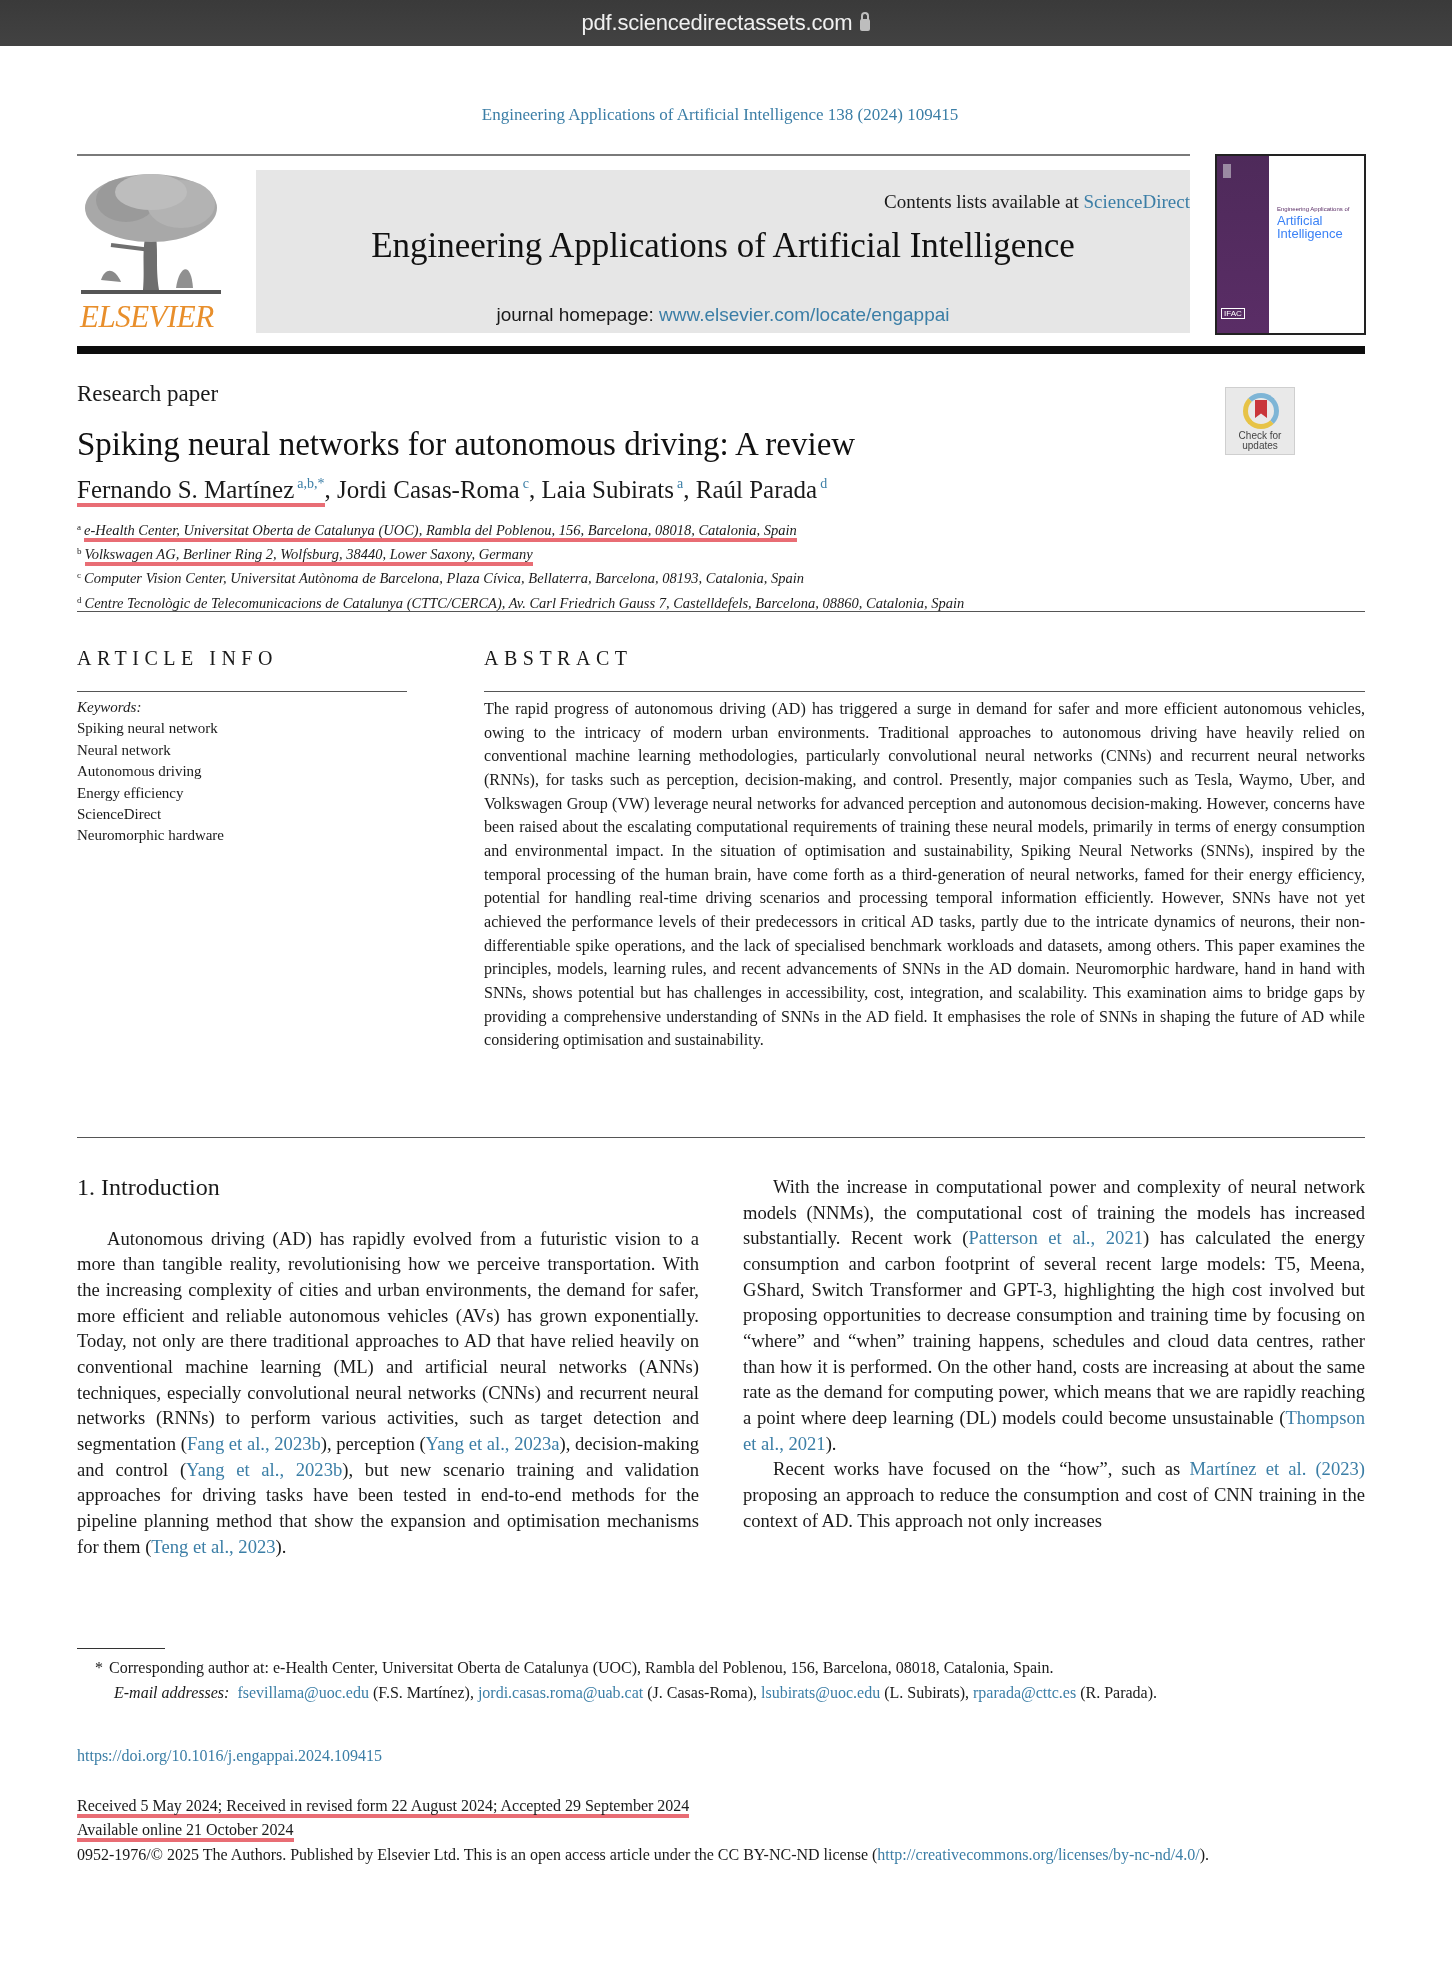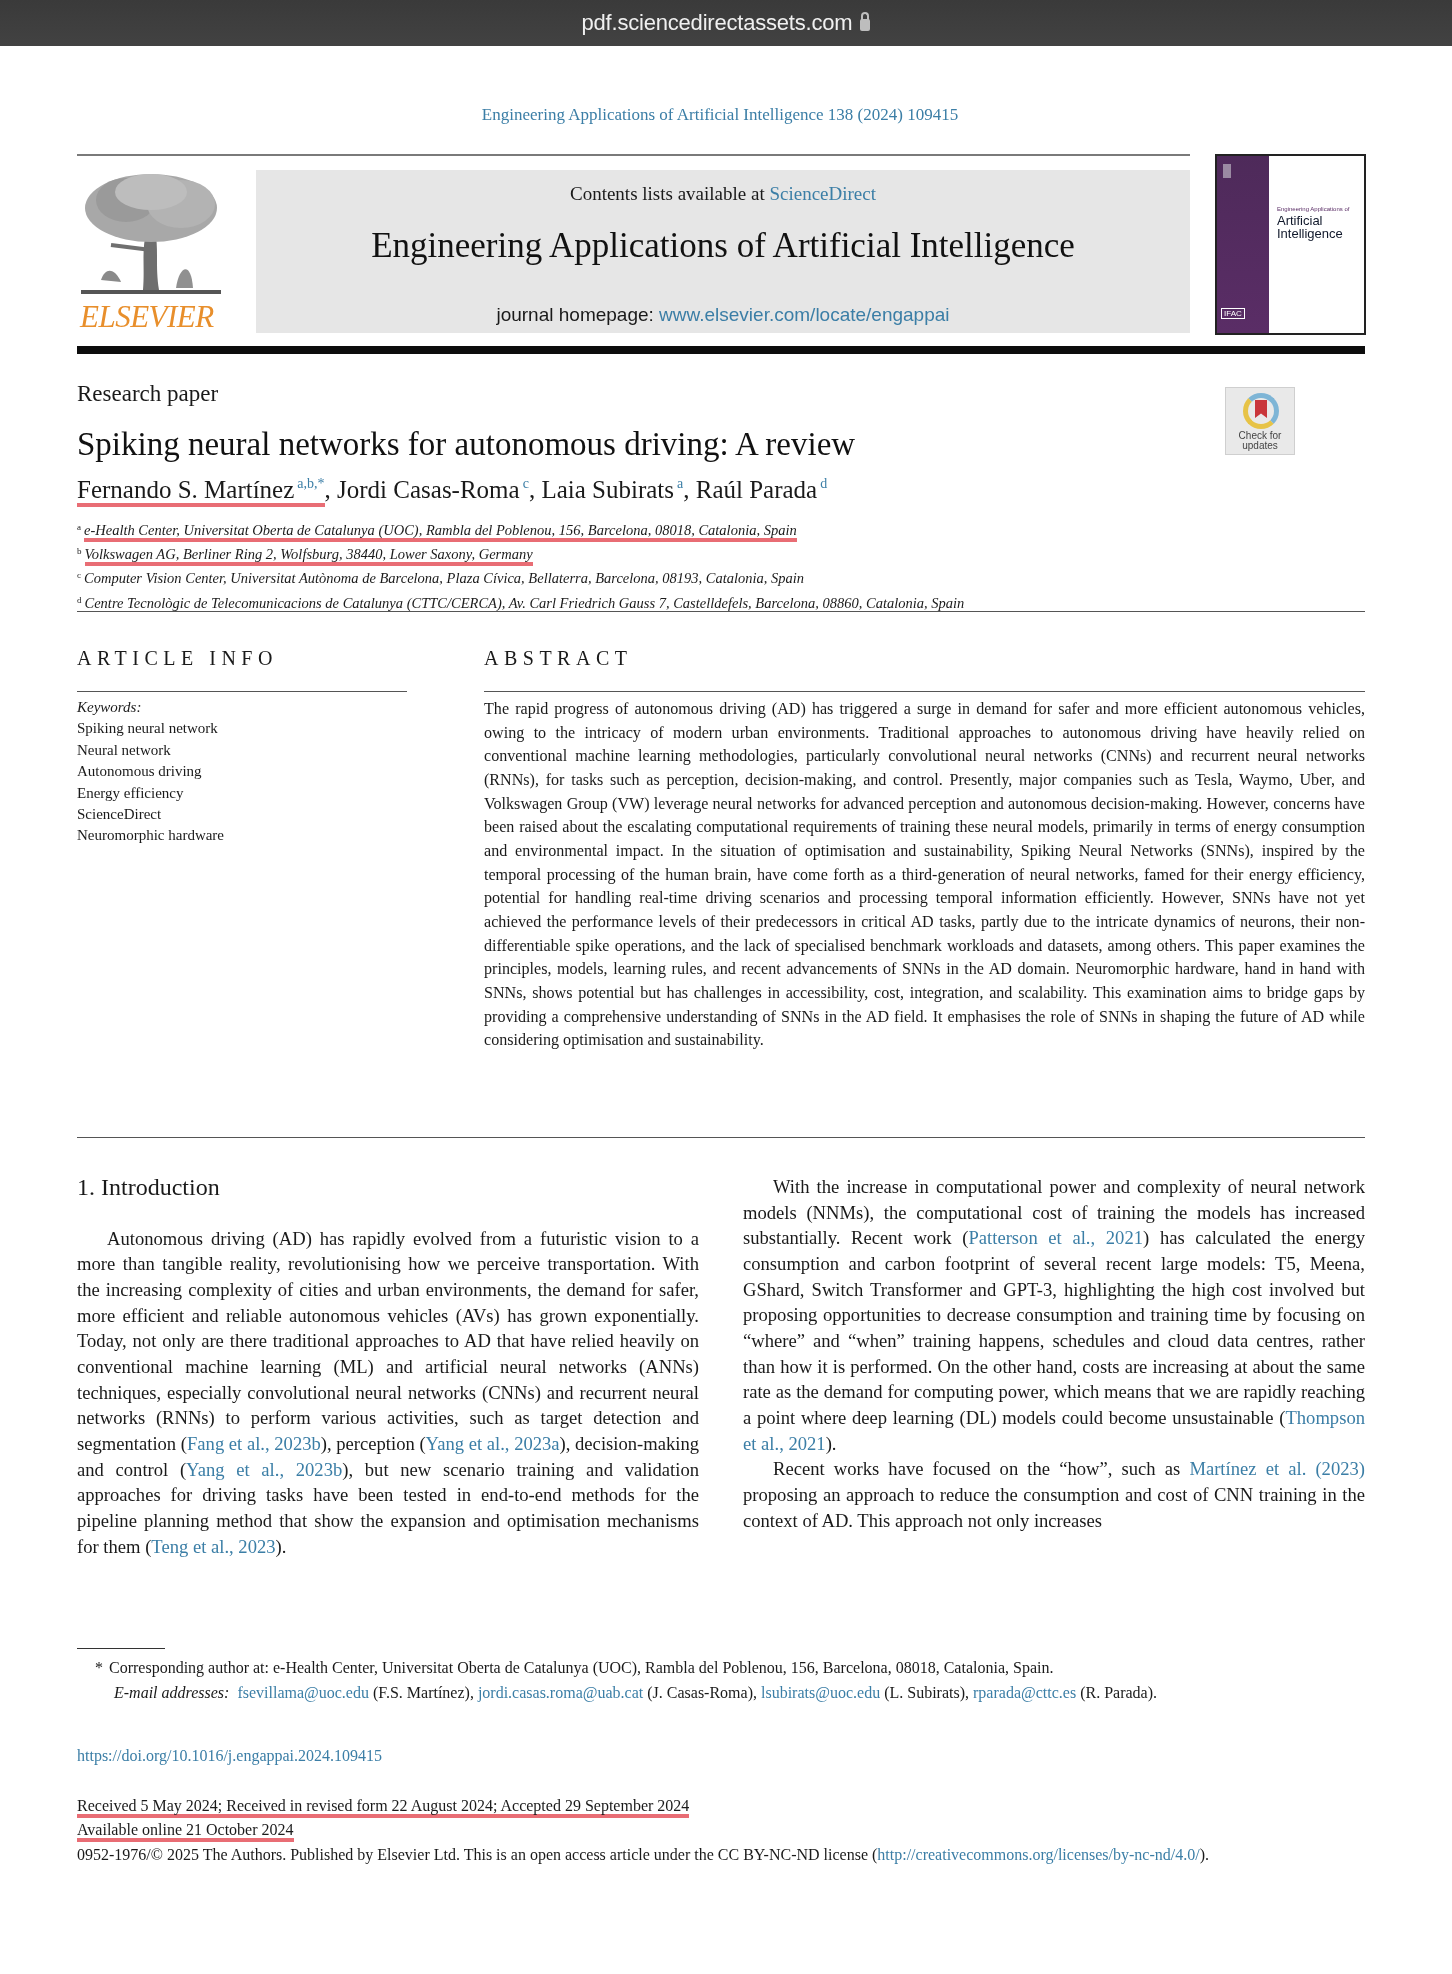--- a/index.html
+++ b/index.html
@@ -18,30 +18,30 @@
     .link { color: #3b7ea6; }
 
     .journal-ref { position: absolute; top: 105px; left: 0; width: 1440px; text-align: center; font-size: 17px; color: #3b7ea6; }
 
     .hdr-rule-top { position: absolute; left: 77px; top: 154px; width: 1113px; height: 2px; background: #7a7a7a; }
     .elsevier-logo { position: absolute; left: 77px; top: 170px; width: 148px; height: 165px; }
     .tree { position: absolute; left: 4px; top: 0; width: 140px; height: 128px; }
     .elsevier-word { position: absolute; left: 3px; bottom: 0; font-size: 31px; color: #e88f2c; letter-spacing: -0.5px; font-style: italic; }
 
     .hdr-box { position: absolute; left: 256px; top: 170px; width: 934px; height: 163px; background: #e6e6e6; }
-    .hdr-box .contents { position: absolute; top: 13px; width: 100%; text-align: center; font-size: 19px; }
+    .hdr-box .contents { position: absolute; top: 21px; width: 100%; text-align: right; font-size: 19px; }
     .hdr-box .jtitle { position: absolute; top: 56px; width: 100%; text-align: center; font-size: 35px; color: #111; }
     .hdr-box .homepage { position: absolute; top: 134px; width: 100%; text-align: center; font-family: "Liberation Sans", "DejaVu Sans", sans-serif; font-size: 19px; }
 
     .cover { position: absolute; left: 1215px; top: 154px; width: 151px; height: 181px; border: 2px solid #222; background: #fff; }
     .cover .spine { position: absolute; left: 0; top: 0; width: 52px; height: 100%; background: linear-gradient(#4e2a5a, #5a2d66); }
     .cover .spine .logo { position: absolute; left: 6px; top: 8px; width: 8px; height: 14px; background: #9a8aa2; }
     .cover .spine .ifac { position: absolute; left: 4px; bottom: 14px; font-family: "Liberation Sans", sans-serif; font-size: 8px; color: #fff; border: 1px solid #fff; padding: 0 2px; }
     .cover .cv-small { position: absolute; left: 60px; top: 50px; font-family: "Liberation Sans", sans-serif; font-size: 6px; color: #5a2d66; }
-    .cover .cv-title { position: absolute; left: 60px; top: 58px; font-family: "Liberation Sans", sans-serif; font-size: 13px; line-height: 13px; color: #0f172a; }
+    .cover .cv-title { position: absolute; left: 60px; top: 58px; font-family: "Liberation Sans", sans-serif; font-size: 13px; line-height: 13px; color: #3b82f6; }
 
     .hdr-rule-thick { position: absolute; left: 77px; top: 346px; width: 1288px; height: 8px; background: #0d0d0d; }
 
     .paper-type { position: absolute; left: 77px; top: 381px; font-size: 23px; }
     .crossmark { position: absolute; left: 1225px; top: 387px; width: 70px; height: 68px; background: #e9e9e9; border: 1px solid #cfcfcf; text-align: center; }
     .crossmark .ring { position: absolute; left: 17px; top: 5px; width: 36px; height: 36px; border-radius: 50%; border: 5px solid #7eb5d6; border-bottom-color: #e7c347; border-left-color: #e7c347; }
     .crossmark .flag { position: absolute; left: 29px; top: 12px; width: 12px; height: 18px; background: #c9363b; clip-path: polygon(0 0, 100% 0, 100% 100%, 50% 75%, 0 100%); }
     .crossmark .cm-text { position: absolute; left: 0; top: 43px; width: 100%; font-family: "Liberation Sans", sans-serif; font-size: 10px; line-height: 10px; color: #444; }
 
     .paper-title { position: absolute; left: 77px; top: 426px; font-size: 33px; color: #111; }

